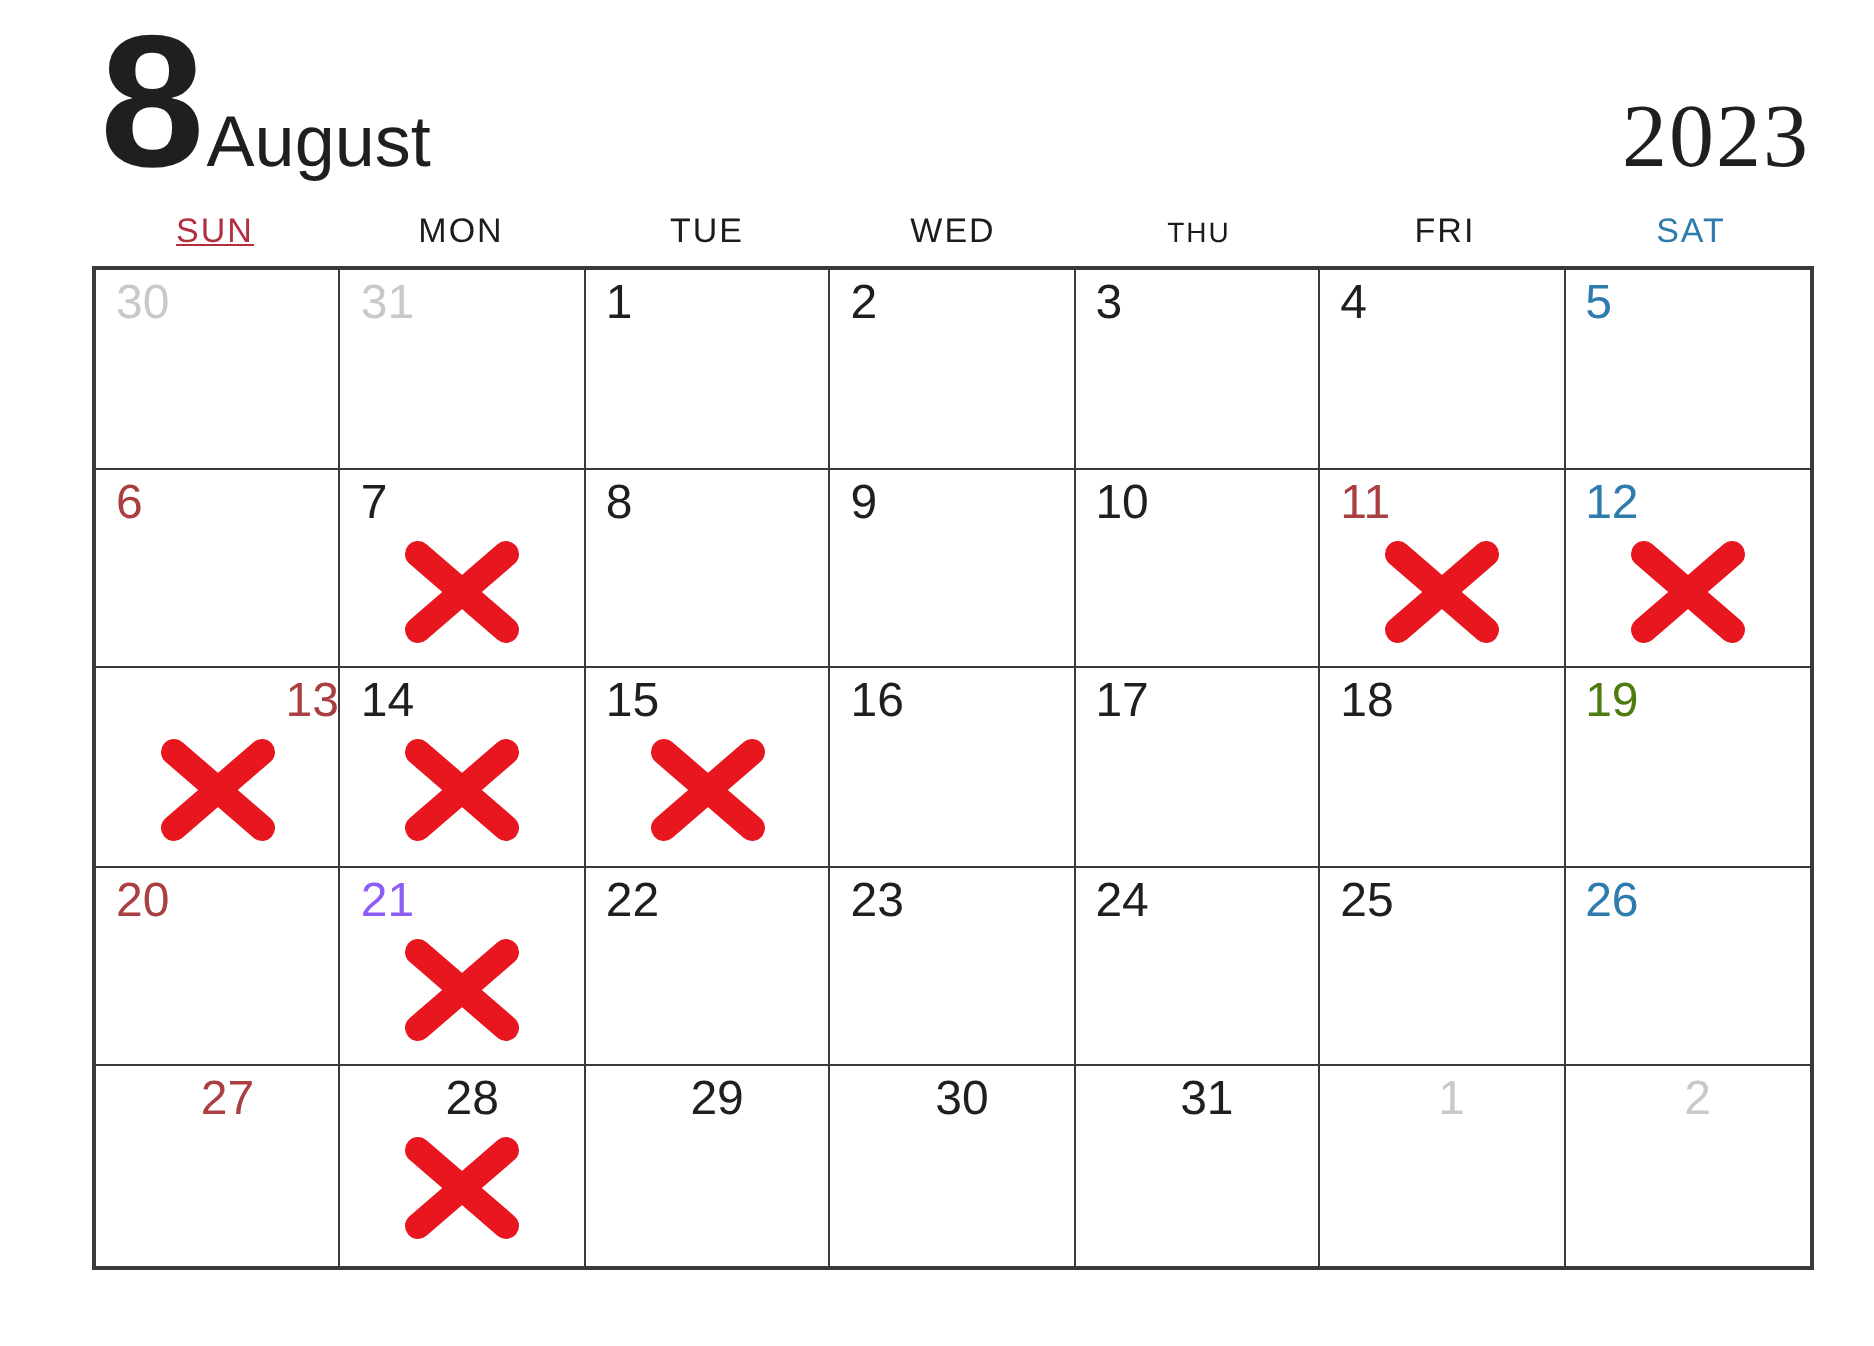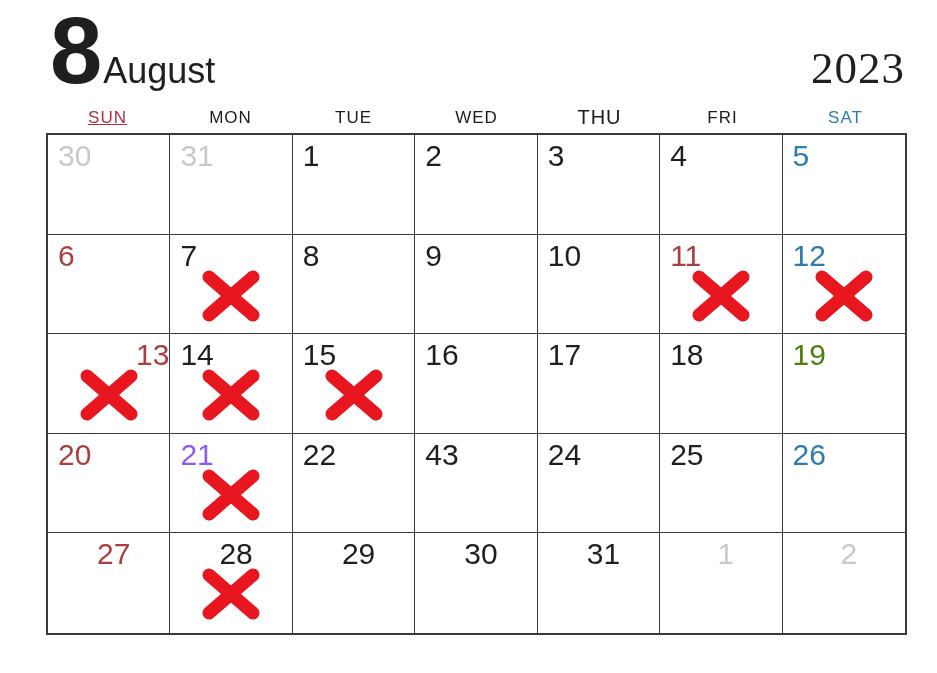--- a/index.html
+++ b/index.html
@@ -53,21 +53,21 @@
     width: 861px;
     display: grid;
     grid-template-columns: repeat(7, 1fr);
     align-items: center;
   }
   .weekday {
     text-align: center;
     font-size: 17px;
     letter-spacing: 1px;
   }
-  .weekday.small { font-size: 20px; }
+  .weekday.small { font-size: 14px; }
   
   .calendar-grid {
     position: absolute;
     top: 133px;
     left: 46px;
     width: 861px;
     height: 502px;
     box-sizing: border-box;
     border: 2px solid #3a3a3a;
     display: grid;
@@ -77,21 +77,21 @@
   }
   .cell {
     position: relative;
     border-right: 1.5px solid #3a3a3a;
     border-bottom: 1.5px solid #3a3a3a;
   }
   .cell:nth-child(7n) { border-right: none; }
   .cell:nth-child(n+29) { border-bottom: none; text-align: center; }
   .day-num {
     display: block;
-    font-size: 30px;
+    font-size: 24px;
     line-height: 1.1;
     padding: 4px 0 0 10px;
   }
   .xmark {
     position: absolute;
     left: 50%;
     transform: translateX(-50%);
     top: 34px;
     width: 62px;
     height: 55px;
@@ -219,21 +219,21 @@
         <span class="day-num" style="color: #8b5cf6;">21</span>
         <svg class="xmark" viewBox="0 0 62 55">
           <line x1="9" y1="8" x2="53" y2="46"></line>
           <line x1="53" y1="8" x2="9" y2="46"></line>
         </svg>
       </div>
       <div class="cell">
         <span class="day-num" style="color: rgb(31, 31, 31);">22</span>
       </div>
       <div class="cell">
-        <span class="day-num" style="color: rgb(31, 31, 31);">43</span>
+        <span class="day-num" style="color: rgb(31, 31, 31);">23</span>
       </div>
       <div class="cell">
         <span class="day-num" style="color: rgb(31, 31, 31);">24</span>
       </div>
       <div class="cell">
         <span class="day-num" style="color: rgb(31, 31, 31);">25</span>
       </div>
       <div class="cell">
         <span class="day-num" style="color: rgb(46, 124, 174);">26</span>
       </div>

